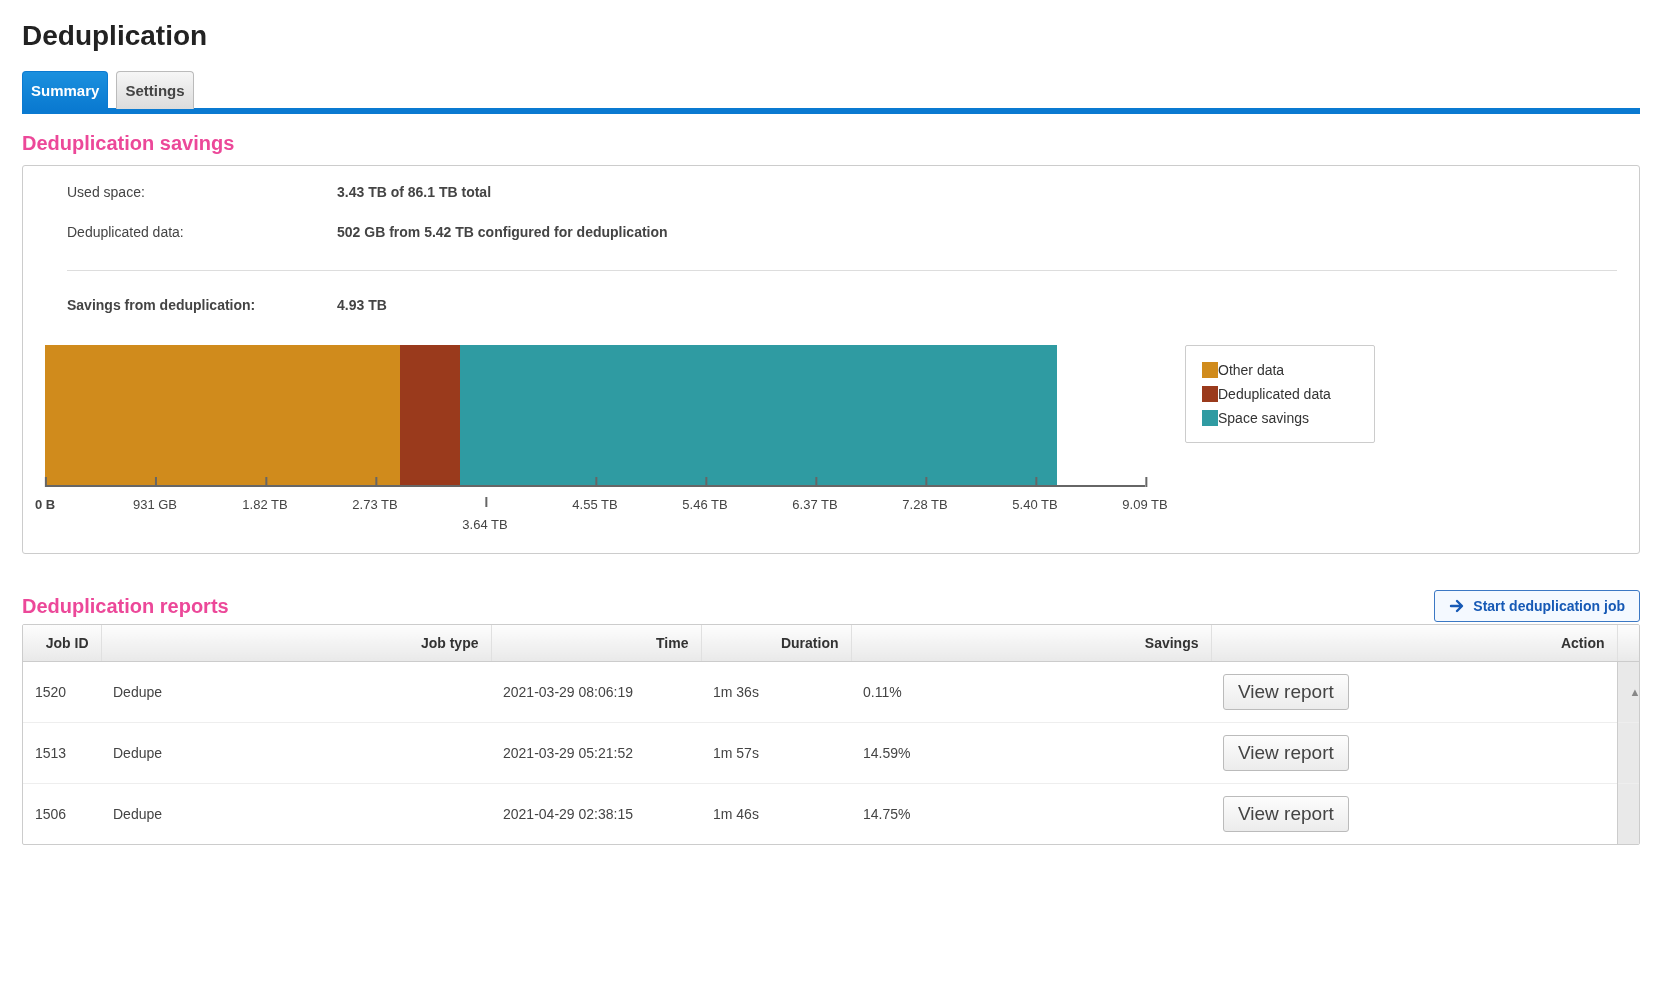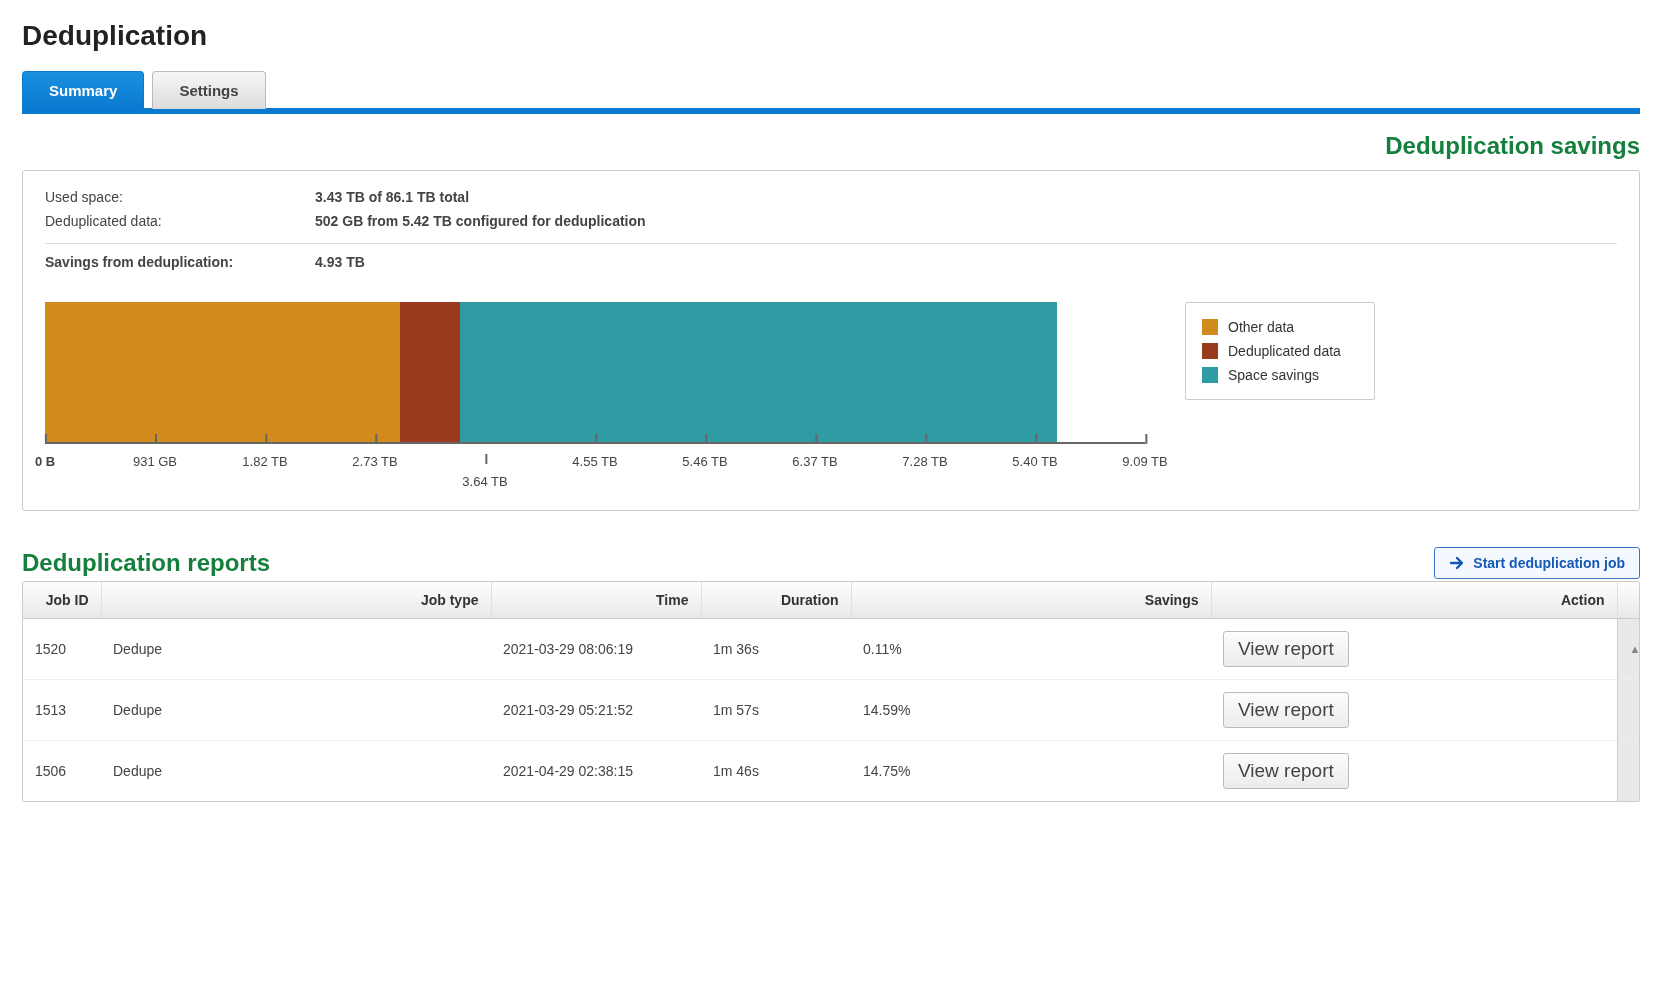--- a/index.html
+++ b/index.html
@@ -23,59 +23,59 @@
   
   .tabstrip {
     display: flex;
     align-items: flex-end;
     border-bottom: 6px solid #0a7ad1;
     border-radius: 0 4px 0 0;
     margin-bottom: 18px;
   }
   .tabstrip .spacer { flex: 1; }
   .tab {
-    padding: 10px 26px;
+    padding: 10px 8px;
     margin-right: 8px;
     font-size: 15px;
     font-weight: bold;
     cursor: pointer;
     border: 1px solid #bbb;
     border-bottom: none;
     border-radius: 4px 4px 0 0;
     background: linear-gradient(#f6f6f6, #dcdcdc);
     color: #444;
     position: relative;
     top: 1px;
   }
   .tab.active {
     background: linear-gradient(#1b90de, #0a7ad1);
     color: #fff;
     border-color: #0a7ad1;
   }
   
   h2.section-title {
-    font-size: 24px;
+    font-size: 20px;
     font-weight: bold;
     margin: 6px 0 10px 0;
-    color: #15803d;
-    text-align: right;
+    color: #ec4899;
   }
   
   .panel {
     border: 1px solid #ccc;
     border-radius: 3px;
     padding: 18px 22px 26px 22px;
     margin-bottom: 36px;
   }
   .kv-grid {
     display: grid;
     grid-template-columns: 270px auto;
-    row-gap: 8px;
-    font-size: 14px;
-    color: #444;
+    row-gap: 24px;
+    font-size: 14px;
+    color: #444;
+    margin-left: 22px;
   }
   .kv-grid .k { }
   .kv-grid .v { font-weight: bold; }
   .kv-divider {
     grid-column: 1 / -1;
     border-top: 1px solid #ddd;
     margin: 6px 0 2px 0;
   }
   
   .chart-row {
@@ -130,21 +130,20 @@
     border: 1px solid #ccc;
     border-radius: 2px;
     padding: 12px 16px;
     font-size: 14px;
     color: #333;
     min-width: 190px;
   }
   .legend-item {
     display: flex;
     align-items: center;
-    gap: 10px;
     padding: 4px 0;
   }
   .swatch {
     width: 16px; height: 16px;
   }
   
   .reports-head {
     display: flex;
     align-items: center;
     justify-content: space-between;

